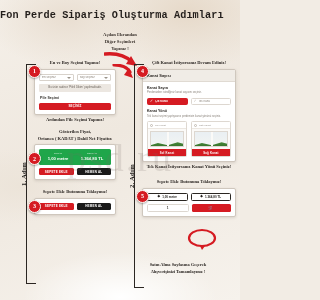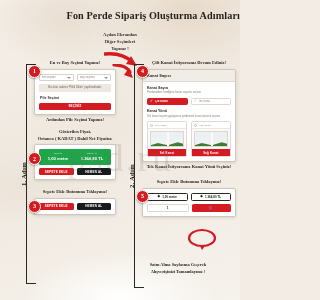--- a/index.html
+++ b/index.html
@@ -19,22 +19,22 @@
       linear-gradient(160deg,#f5f0e9 0%, #efe8df 45%, #f6f2ec 100%);
     pointer-events:none;
   }
   .wm {
     position:absolute; left:50%; top:136px; transform:translateX(-50%);
     font-family:"Liberation Serif", serif; font-size:38px; font-weight:400;
     color:rgba(120,108,98,0.17); letter-spacing:2px; white-space:nowrap;
     pointer-events:none; z-index:40;
   }
   .title {
-    position:absolute; top:10px; left:0; width:240px; text-align:right;
-    font-family:Liberation Serif, serif; font-weight:700;
+    position:absolute; top:10px; left:0; width:240px; text-align:left;
+    font-family:Liberation Mono, monospace; font-weight:700;
     font-size:10.2px; color:#241f1c; letter-spacing:.1px; z-index:12;
   }
   .subtitle {
     position:absolute; top:32px; left:0; width:240px; text-align:center;
     font-family:"Liberation Serif", serif; font-weight:700;
     font-size:4.6px; line-height:1.5; color:#3a322c; z-index:12;
   }
   .arrow-top { position:absolute; left:104px; top:52px; z-index:13; }
   .arrow-mid { position:absolute; left:112px; top:64px; z-index:30; }
   .arrow-cart { position:absolute; left:187px; top:228px; z-index:34; }

